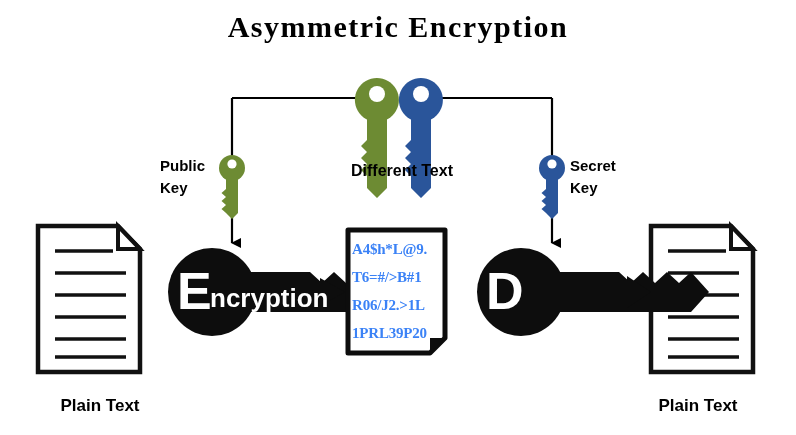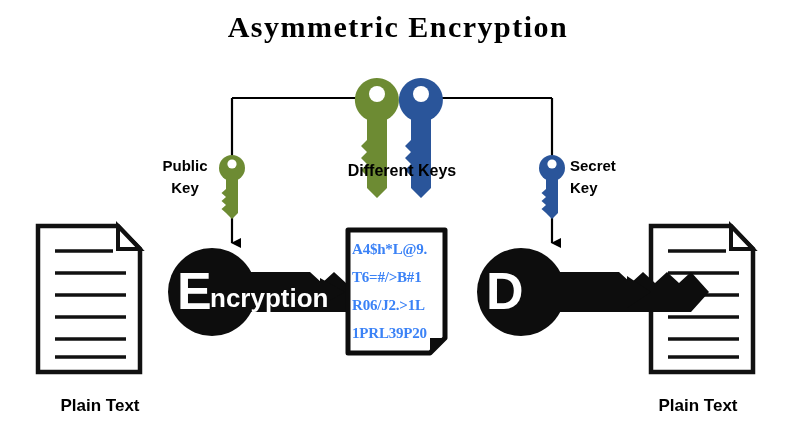--- a/index.html
+++ b/index.html
@@ -40,24 +40,24 @@
     font-family: "Liberation Sans", sans-serif;
     font-weight: bold;
     color: #000000;
     white-space: pre;
   }
   .key-side-label {
     font-size: 15px;
     line-height: 22px;
   }
   #public-key-label {
-    left: 150px;
+    left: 160px;
     top: 155px;
     width: 70px;
-    text-align: center;
+    text-align: left;
   }
   #secret-key-label {
     left: 570px;
     top: 155px;
     width: 80px;
     text-align: left;
   }
   #different-keys-label {
     left: 322px;
     top: 162px;
@@ -261,21 +261,21 @@
 
     <path d="M627,276 L651,292 L627,308 Z" fill="#0d0d0d"></path>
   </svg>
 
   <div class="lbl key-side-label" id="public-key-label">Public
 Key</div>
 
   <div class="lbl key-side-label" id="secret-key-label">Secret
 Key</div>
 
-  <div class="lbl" id="different-keys-label">Different Keys</div>
+  <div class="lbl" id="different-keys-label">Different Text</div>
 
   <div class="keyword-cap" id="enc-cap">E</div>
   <div class="keyword" id="enc-rest">ncryption</div>
 
   <div class="keyword-cap" id="dec-cap">D</div>
 
   <div class="cipher-line" id="cipher-l0">A4$h*L@9.</div>
   <div class="cipher-line" id="cipher-l1">T6=#/&gt;B#1</div>
   <div class="cipher-line" id="cipher-l2">R06/J2.&gt;1L</div>
   <div class="cipher-line" id="cipher-l3">1PRL39P20</div>

